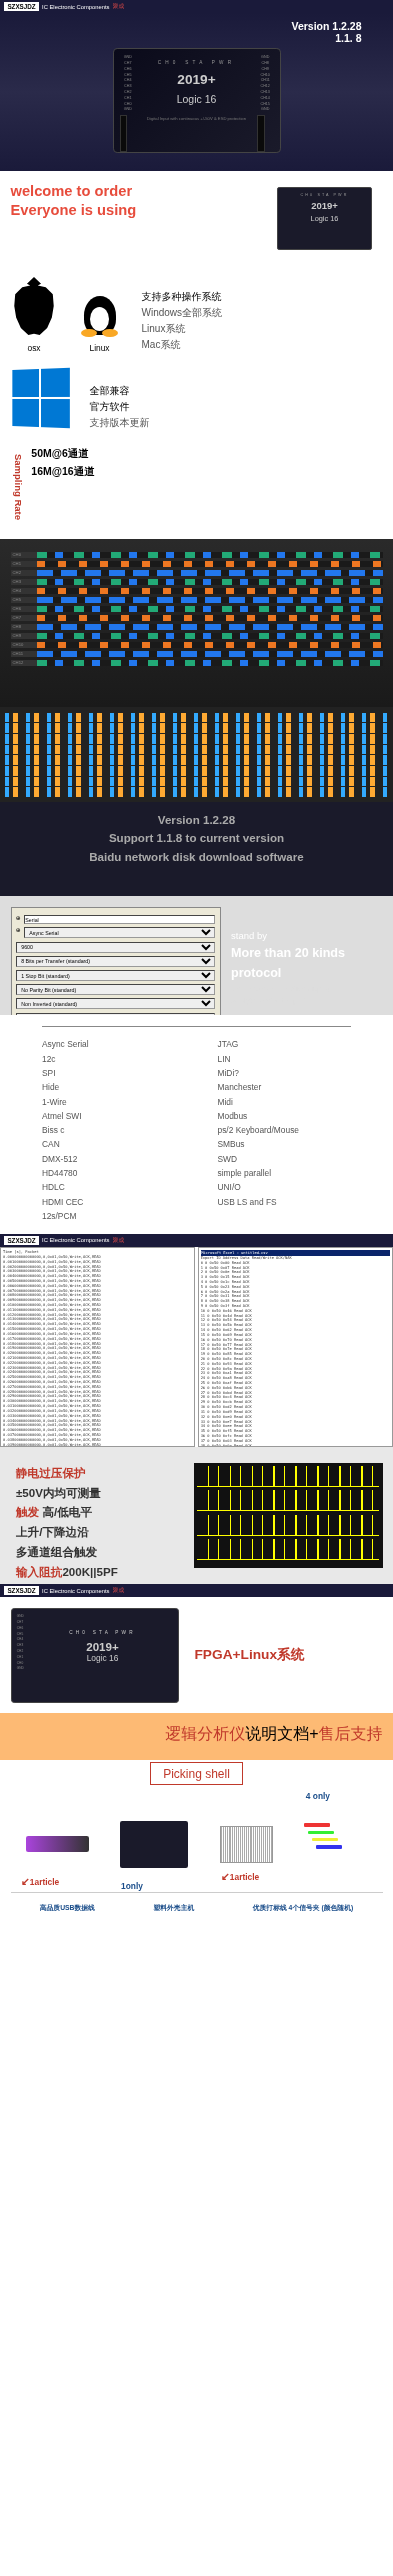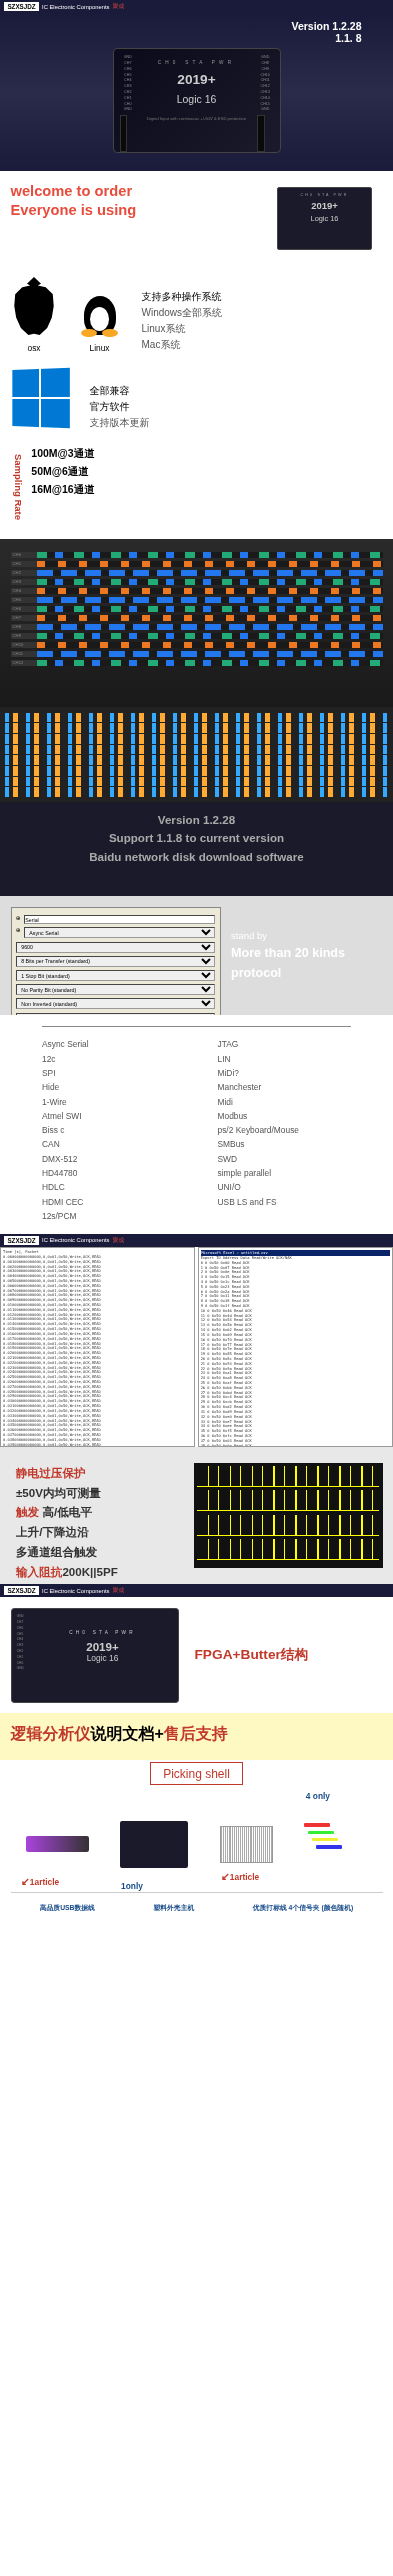--- a/index.html
+++ b/index.html
@@ -75,21 +75,21 @@
 .data-shot{flex:1;background:#fff;border:0.5px solid #999;font-size:3.7px;color:#333;padding:2.1px;overflow:hidden}
 .data-row{white-space:nowrap;line-height:1.3;font-family:monospace}
 .s10{height:137px;background:#e8e8e8;padding:16px;position:relative}
 .s10-txt{font-size:11.6px;font-weight:bold;color:#333;line-height:1.7}
 .s10 .red{color:#c0392b}
 .s10-wave{position:absolute;right:10.5px;top:16px;width:189px;height:105px;background:#111}
 .s10-wave-line{height:21px;margin:3.2px;background:repeating-linear-gradient(90deg,transparent 0 10.5px,#ff0 10.5px 11.6px,transparent 11.6px 21px,#ff0 21px 22px);border-bottom:0.5px solid #ff0}
 .s11{height:116px;background:#fff;display:flex;align-items:center;padding:10.5px;gap:16px}
 .dev2{width:168px;height:95px;background:#1a1a2a;border:0.5px solid #444;border-radius:3.2px;padding:5.3px}
 .s11-txt{font-size:13.7px;font-weight:bold;color:#c0392b}
-.s12{height:47px;background:#fef9c3;text-align:left;padding:10.5px;font-size:16px;font-weight:bold}
+.s12{height:47px;background:#fdba74;text-align:right;padding:10.5px;font-size:16px;font-weight:normal}
 .s12 .red{color:#c0392b}
 .s12 .blk{color:#000}
 .s12b{height:26px;text-align:center;padding:2.1px}
 .pick{display:inline-block;border:1.1px solid #c0392b;color:#c0392b;padding:3.2px 12.6px;font-size:12px;font-weight:normal}
 .s13{height:158px;background:#fff;padding:10.5px;position:relative}
 .items{display:flex;justify-content:space-around;align-items:center;height:95px}
 .cable{width:63px;height:16px;background:linear-gradient(90deg,#a4d 0%,#333 100%);border-radius:2.1px}
 .hostbox{width:68px;height:47px;background:#1a1a2a;border-radius:2.1px}
 .ribbon{width:53px;height:37px;background:repeating-linear-gradient(90deg,#aaa 0 1.1px,#fff 1.1px 2.1px);border:0.5px solid #999}
 .clips{width:63px;height:42px;position:relative}
@@ -203,21 +203,20 @@
       <div class="t1">官方软件</div>
       <div class="t2">支持版本更新</div>
     </div>
   </div>
 </div>
 
 <div class="sec s4">
   <div class="sr-label">Sampling Rate</div>
   <div class="sr-content">
     <div class="sr-list">
-      <div>100M@3通道</div>
       <div>50M@6通道</div>
       <div>16M@16通道</div>
     </div>
   </div>
 </div>
 
 <div class="sec s5">
   <div class="wave-shot">
     <div class="wave-row">
         <div class="wave-ch">CH0</div>
@@ -505,21 +504,21 @@
           <span>CH0</span>
           <span>GND</span>
         </div>
       <div style="flex:1;text-align:center;color:#ccc;padding-top:16px">
         <div style="font-size:4.7px;letter-spacing:3.2px">CH0    STA    PWR</div>
         <div style="font-size:11.6px;font-weight:bold;margin-top:5.3px">2019+</div>
         <div style="font-size:8.4px">Logic 16</div>
       </div>
     </div>
   </div>
-  <div class="s11-txt">FPGA+Butter结构</div>
+  <div class="s11-txt">FPGA+Linux系统</div>
 </div>
 
 <div class="sec s12">
   <span class="red">逻辑分析仪</span><span class="blk">说明文档+</span><span class="red">售后支持</span>
 </div>
 <div class="sec s12b">
   <span class="pick">Picking shell</span>
 </div>
 
 <div class="sec s13">

